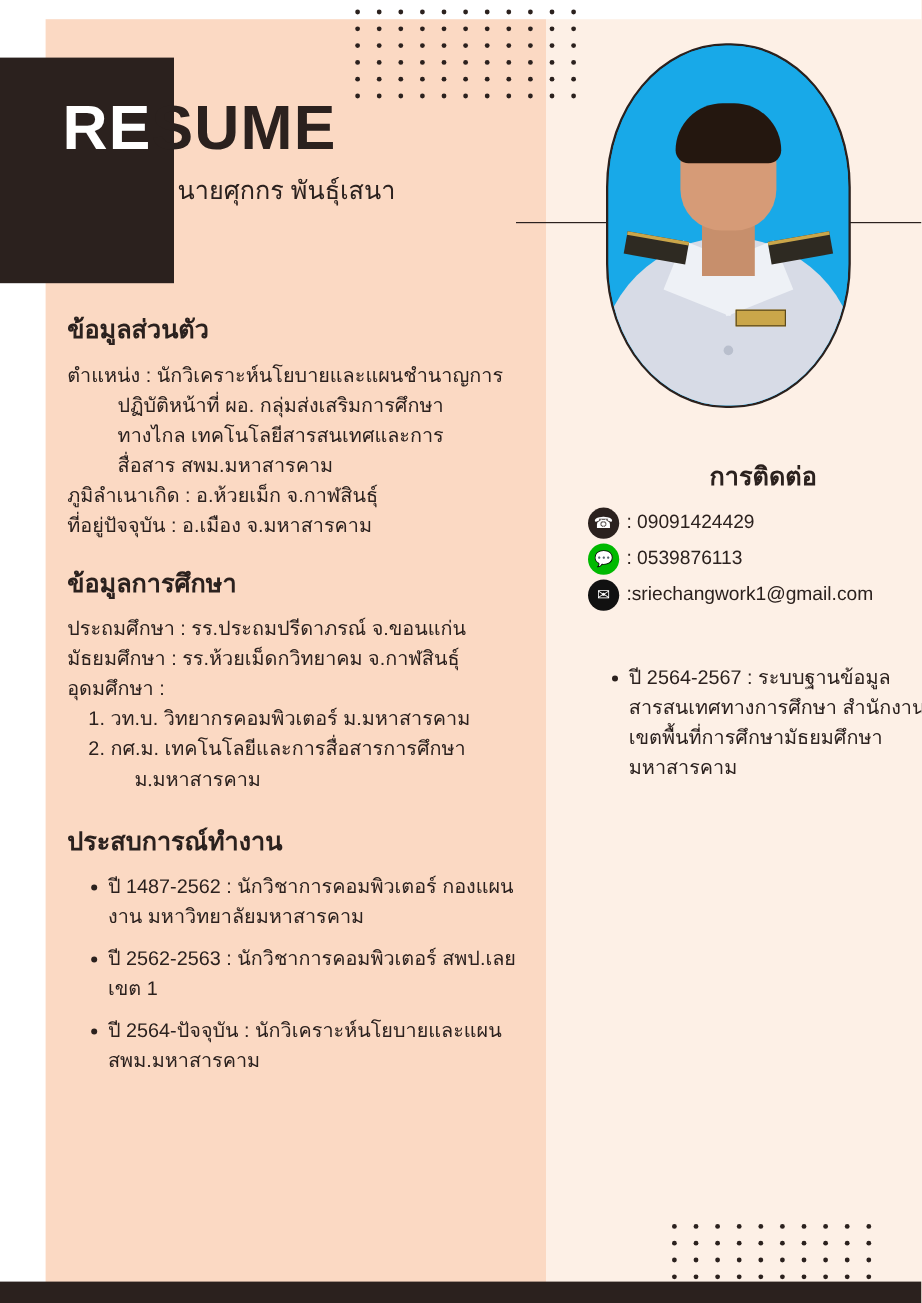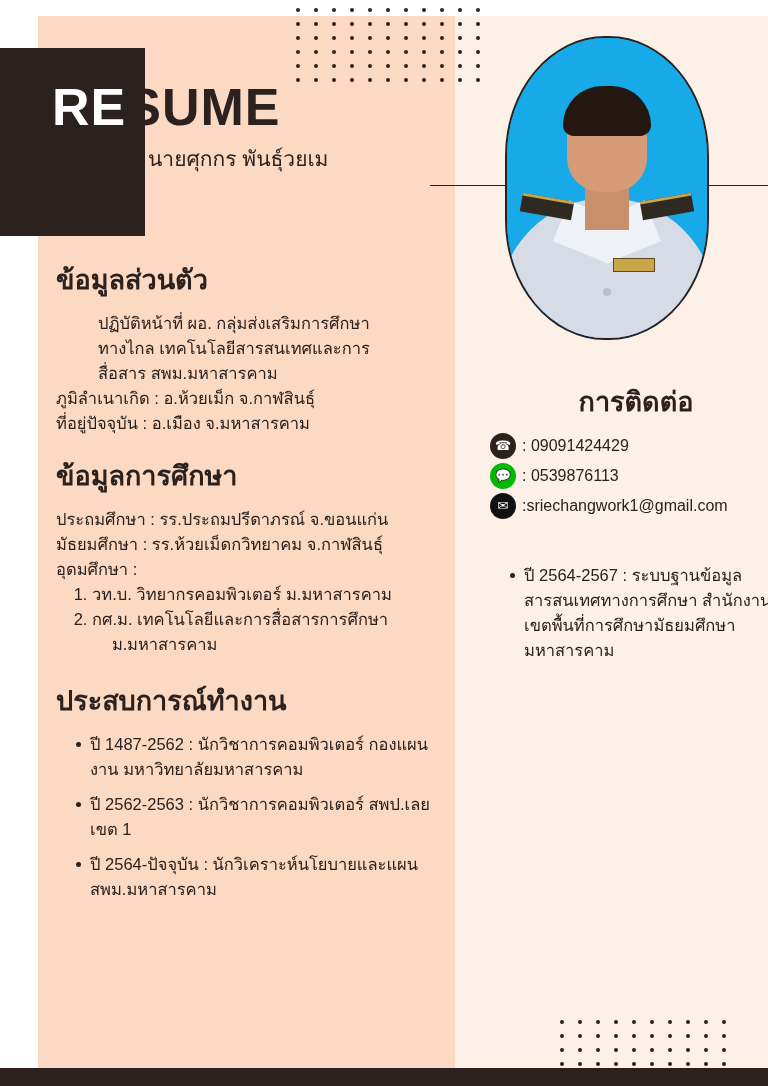--- a/index.html
+++ b/index.html
@@ -245,21 +245,21 @@
   }
   .col-right {
     position: absolute;
     left: 490px;
     top: 380px;
     width: 292px;
     color: #2b211e;
   }
 
   h2.section {
-    font-size: 27px;
+    font-size: 21px;
     font-weight: bold;
     margin: 0 0 10px 0;
     color: #2b211e;
   }
   h2.section.center {
     text-align: center;
   }
   .body-line {
     font-size: 16.5px;
     line-height: 25px;
@@ -446,41 +446,42 @@
       <span class="dot" style="left: 126px; top: 42px;"></span>
       <span class="dot" style="left: 144px; top: 42px;"></span>
       <span class="dot" style="left: 162px; top: 42px;"></span>
     </div>
 
   <div class="dark-square"></div>
   <div class="hr-line"></div>
 
   <div class="title-wrap">
     <h1 class="title"><span class="w">RE</span><span>SUME</span></h1>
-    <div class="subtitle">นายศุกกร พันธุ์วยเม</div>
+    <div class="subtitle">นายศุกกร พันธุ์เสนา</div>
   </div>
 
   <div class="photo-frame">
     <div class="photo-inner">
       <div class="p-shoulders"></div>
       <div class="p-collar-l"></div>
       <div class="p-collar-r"></div>
       <div class="p-neck"></div>
       <div class="p-head"></div>
       <div class="p-hair"></div>
       <div class="p-epaulet-l"></div>
       <div class="p-epaulet-r"></div>
       <div class="p-badge"></div>
       <div class="p-button"></div>
     </div>
   </div>
 
   <div class="col-left">
 
     <h2 class="section">ข้อมูลส่วนตัว</h2>
+    <p class="body-line">ตำแหน่ง : นักวิเคราะห์นโยบายและแผนชำนาญการ</p>
     <p class="body-line indent-1">ปฏิบัติหน้าที่ ผอ. กลุ่มส่งเสริมการศึกษา</p>
     <p class="body-line indent-1">ทางไกล เทคโนโลยีสารสนเทศและการ</p>
     <p class="body-line indent-1">สื่อสาร สพม.มหาสารคาม</p>
     <p class="body-line">ภูมิลำเนาเกิด :  อ.ห้วยเม็ก จ.กาฬสินธุ์</p>
     <p class="body-line">ที่อยู่ปัจจุบัน  :  อ.เมือง จ.มหาสารคาม</p>
 
     <div class="gap-md"></div>
 
     <h2 class="section">ข้อมูลการศึกษา</h2>
     <p class="body-line">ประถมศึกษา : รร.ประถมปรีดาภรณ์ จ.ขอนแก่น</p>

